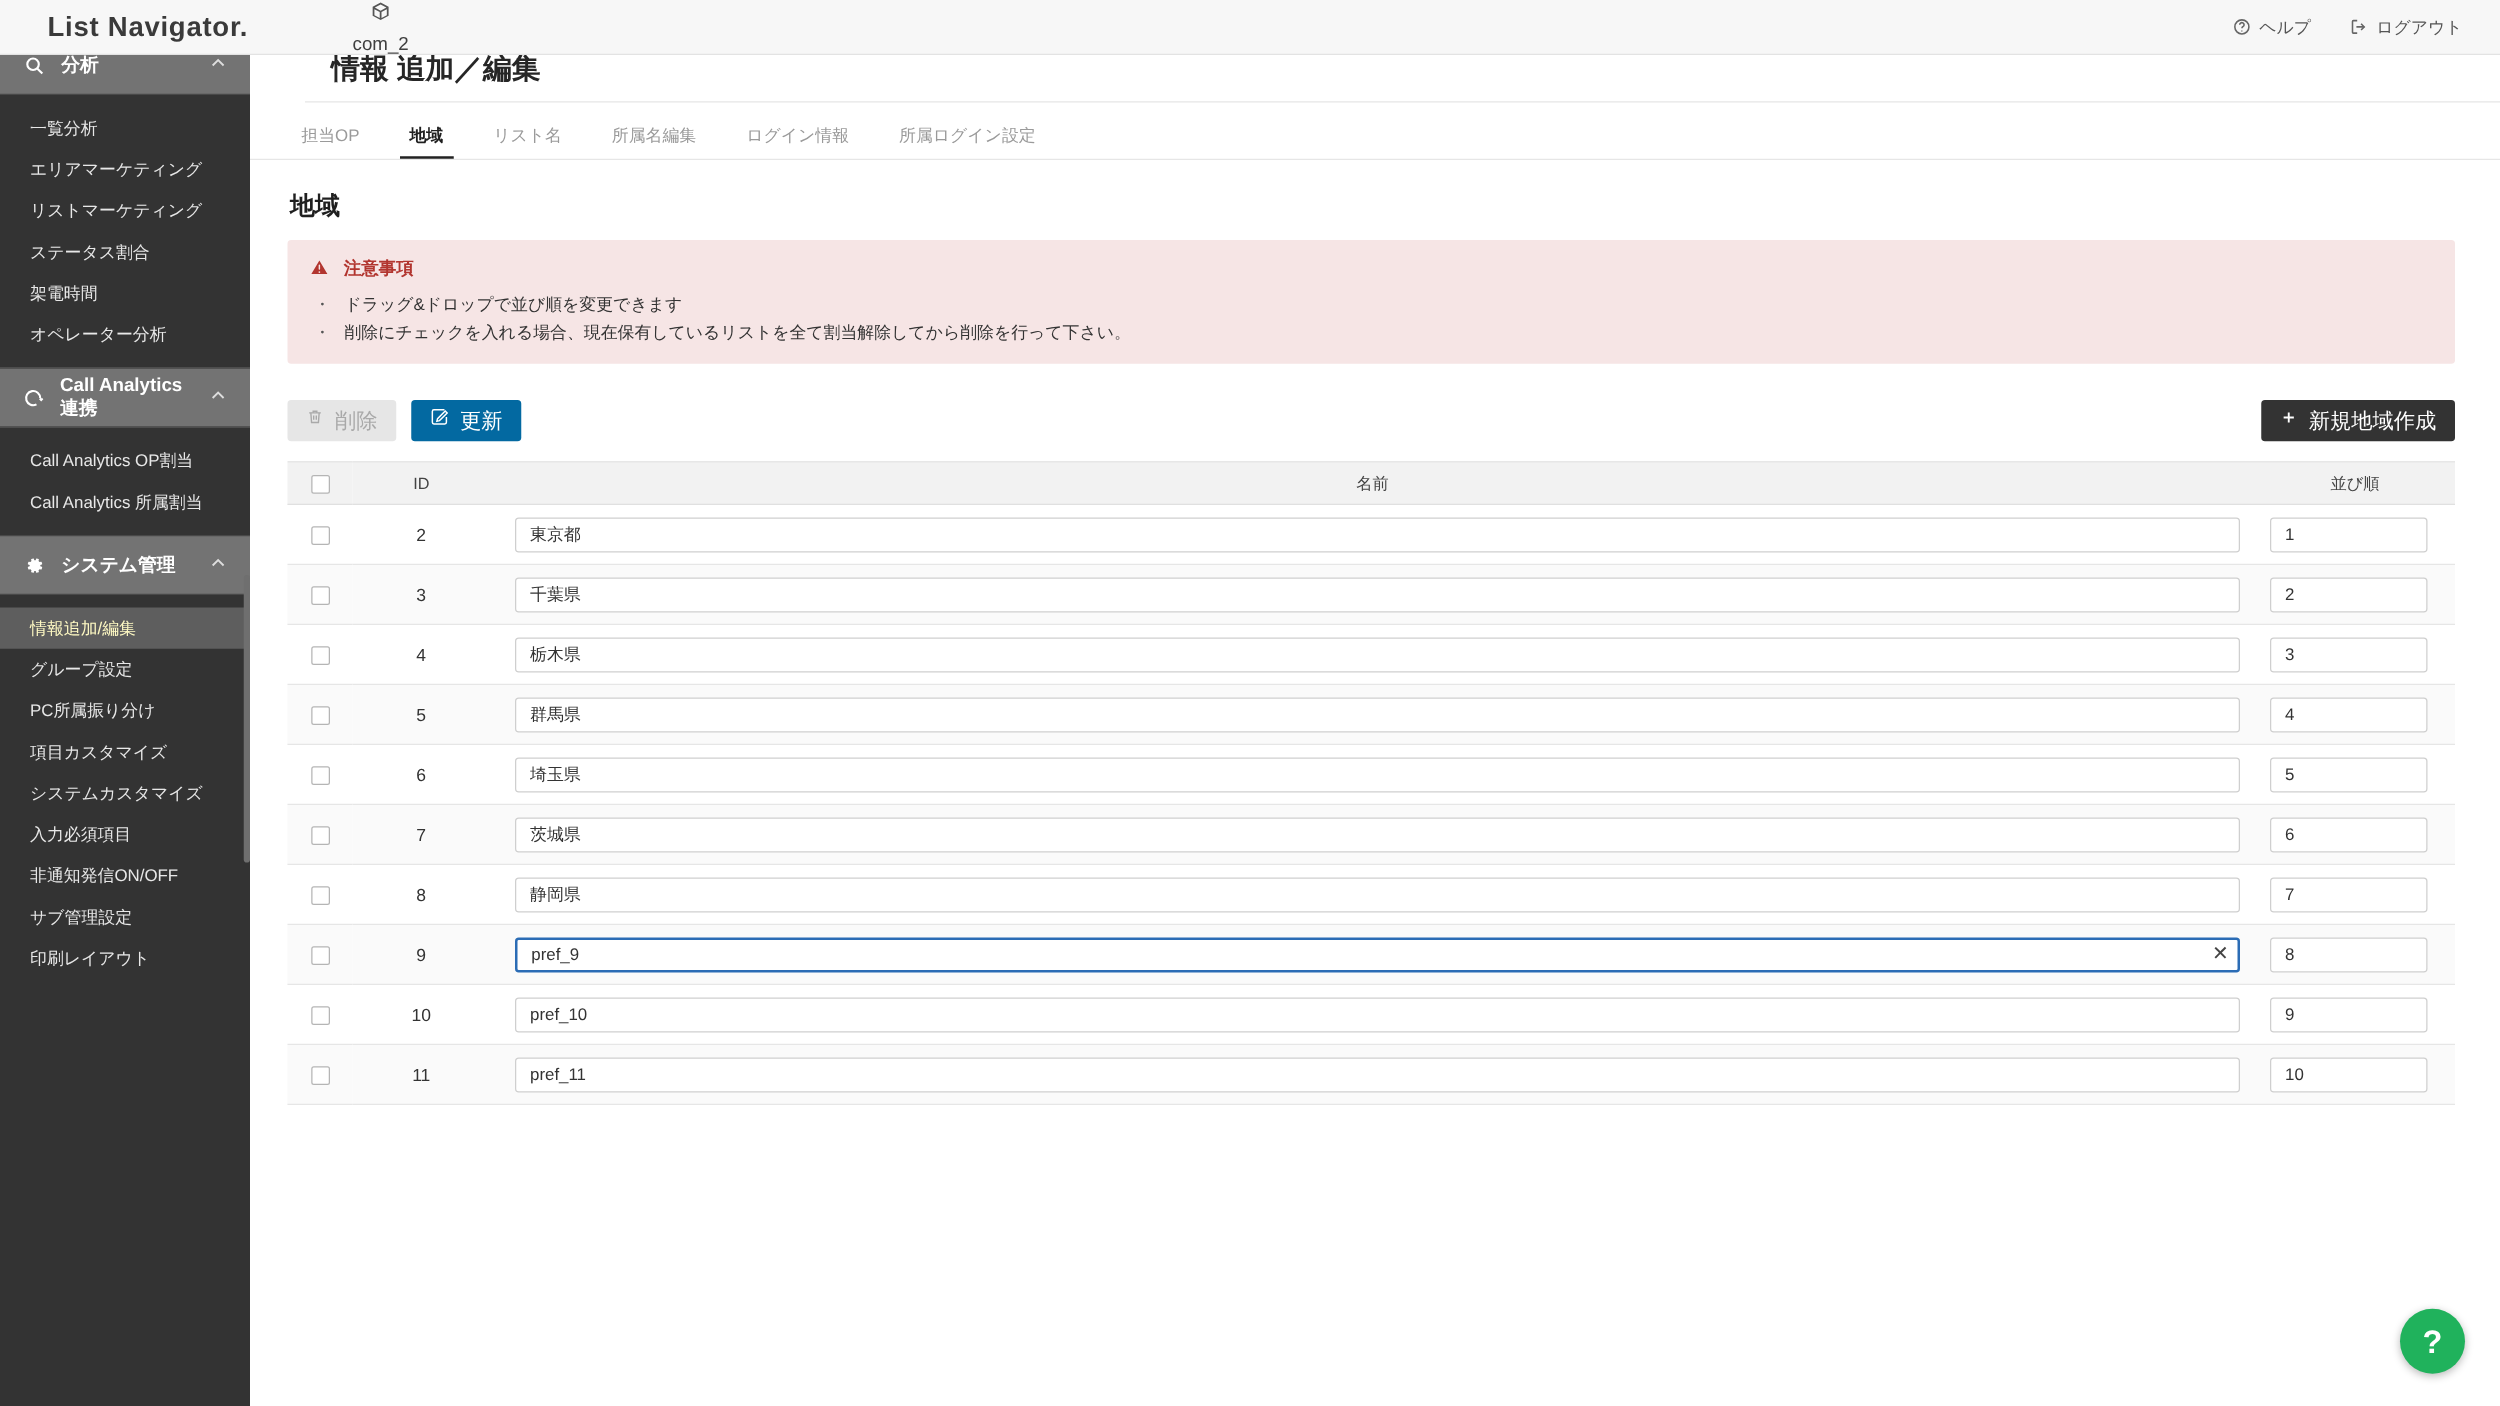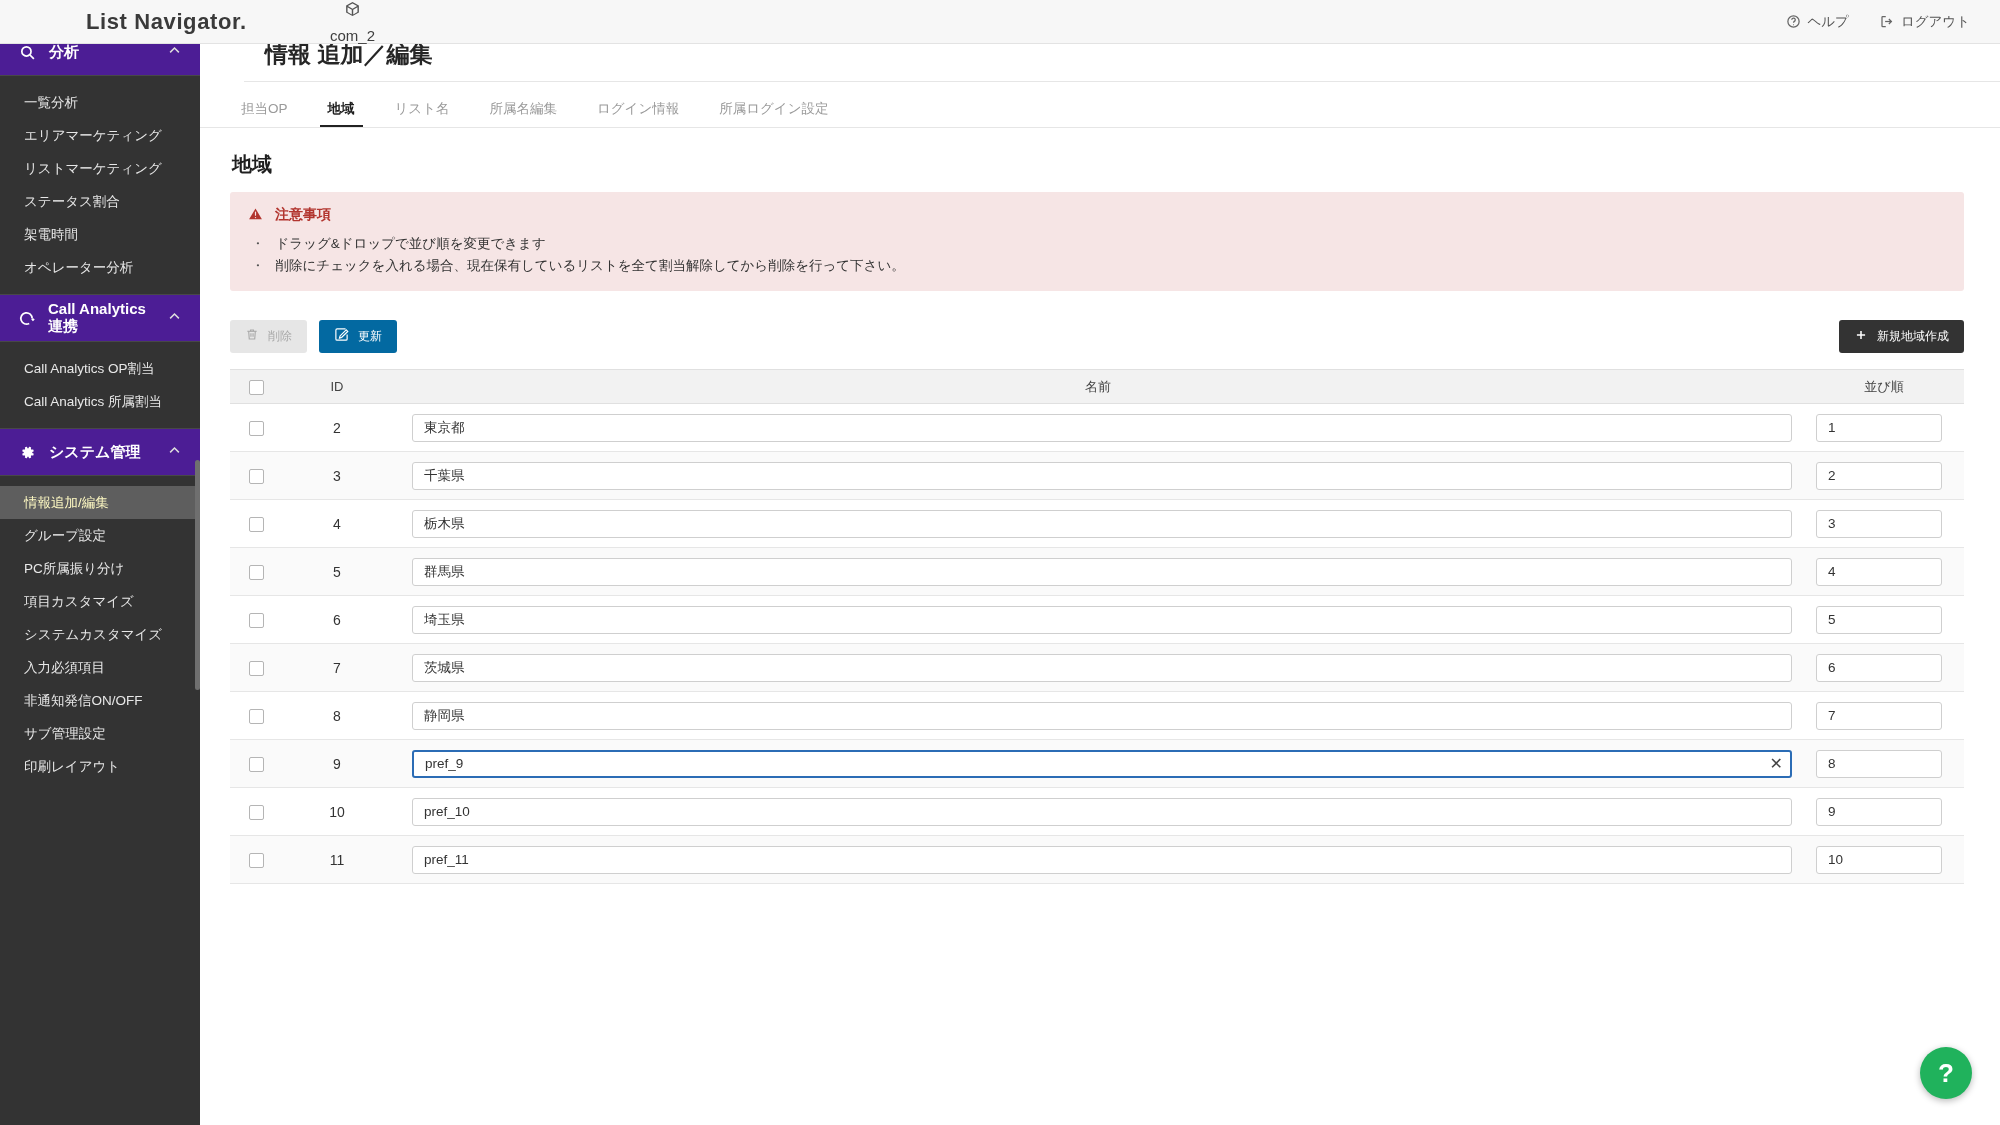--- a/index.html
+++ b/index.html
@@ -11,21 +11,20 @@
   }
   .app { position: relative; width: 2000px; height: 1125px; }
 
   
   .topbar {
     position: absolute; top: 0; left: 0; width: 2000px; height: 44px;
     background: #f7f7f7;
     display: flex; align-items: center;
     border-bottom: 1px solid #e3e3e3;
     z-index: 30;
-    padding-left: 48px;
   }
   .brand {
     width: 210px; padding-left: 38px;
     font-size: 22px; font-weight: bold; color: #3a3a3a;
     letter-spacing: .6px;
   }
   .company {
     display: flex; align-items: center; gap: 9px;
     margin-left: 72px; font-size: 15px; color: #3f3f3f; flex-direction: column;
   }
@@ -43,21 +42,21 @@
     background: #333333;
     overflow: hidden;
     z-index: 20;
   }
   .side-scroll { position: relative; }
   .sec-head {
     display: flex; align-items: center; gap: 13px;
     height: 48px; padding: 0 18px;
     color: #ffffff; font-size: 15px; font-weight: bold;
     border-top: 1px solid #484848; border-bottom: 1px solid #484848;
-    background: #4c1d95; cursor: pointer;
+    background: #737373; cursor: pointer;
   }
   .sec-head .chev { margin-left: auto; }
   .sec-head .sico { width: 18px; display:flex; align-items:center; justify-content:center; }
   .nav-item {
     display: block; height: 33px; line-height: 33px;
     padding: 0 0 0 24px;
     color: #e8e8e8; font-size: 13.5px; cursor: pointer;
     white-space: nowrap;
   }
   .nav-item.active { background: #5e5e5e; color: #fef9c3; }
@@ -115,21 +114,21 @@
   .notice-li {
     display: flex; gap: 11px; align-items: flex-start;
     font-size: 13.5px; color: #333; line-height: 1.6; padding-left: 3px;
   }
   .notice-li .dot { color: #555; }
 
   .toolbar { display: flex; align-items: center; height: 46px; margin-bottom: 10px; }
   .btn {
     display: inline-flex; align-items: center; gap: 9px;
     height: 33px; padding: 0 15px; border-radius: 3px;
-    font-size: 12px; cursor: pointer; border: none;
+    font-size: 17px; cursor: pointer; border: none;
     font-family: inherit;
   }
   .btn-del { background: #e6e6e6; color: #a9a9a9; cursor: default; }
   .btn-upd { background: #0369a1; color: #fff; margin-left: 12px; }
   .btn-new { background: #333333; color: #fff; margin-left: auto; }
 
   table.grid { width: 100%; border-collapse: collapse; table-layout: fixed; }
   table.grid th {
     background: #f2f2f2; font-size: 13px; color: #444; font-weight: normal;
     height: 34px; border-top: 1px solid #e0e0e0; border-bottom: 1px solid #e0e0e0;

